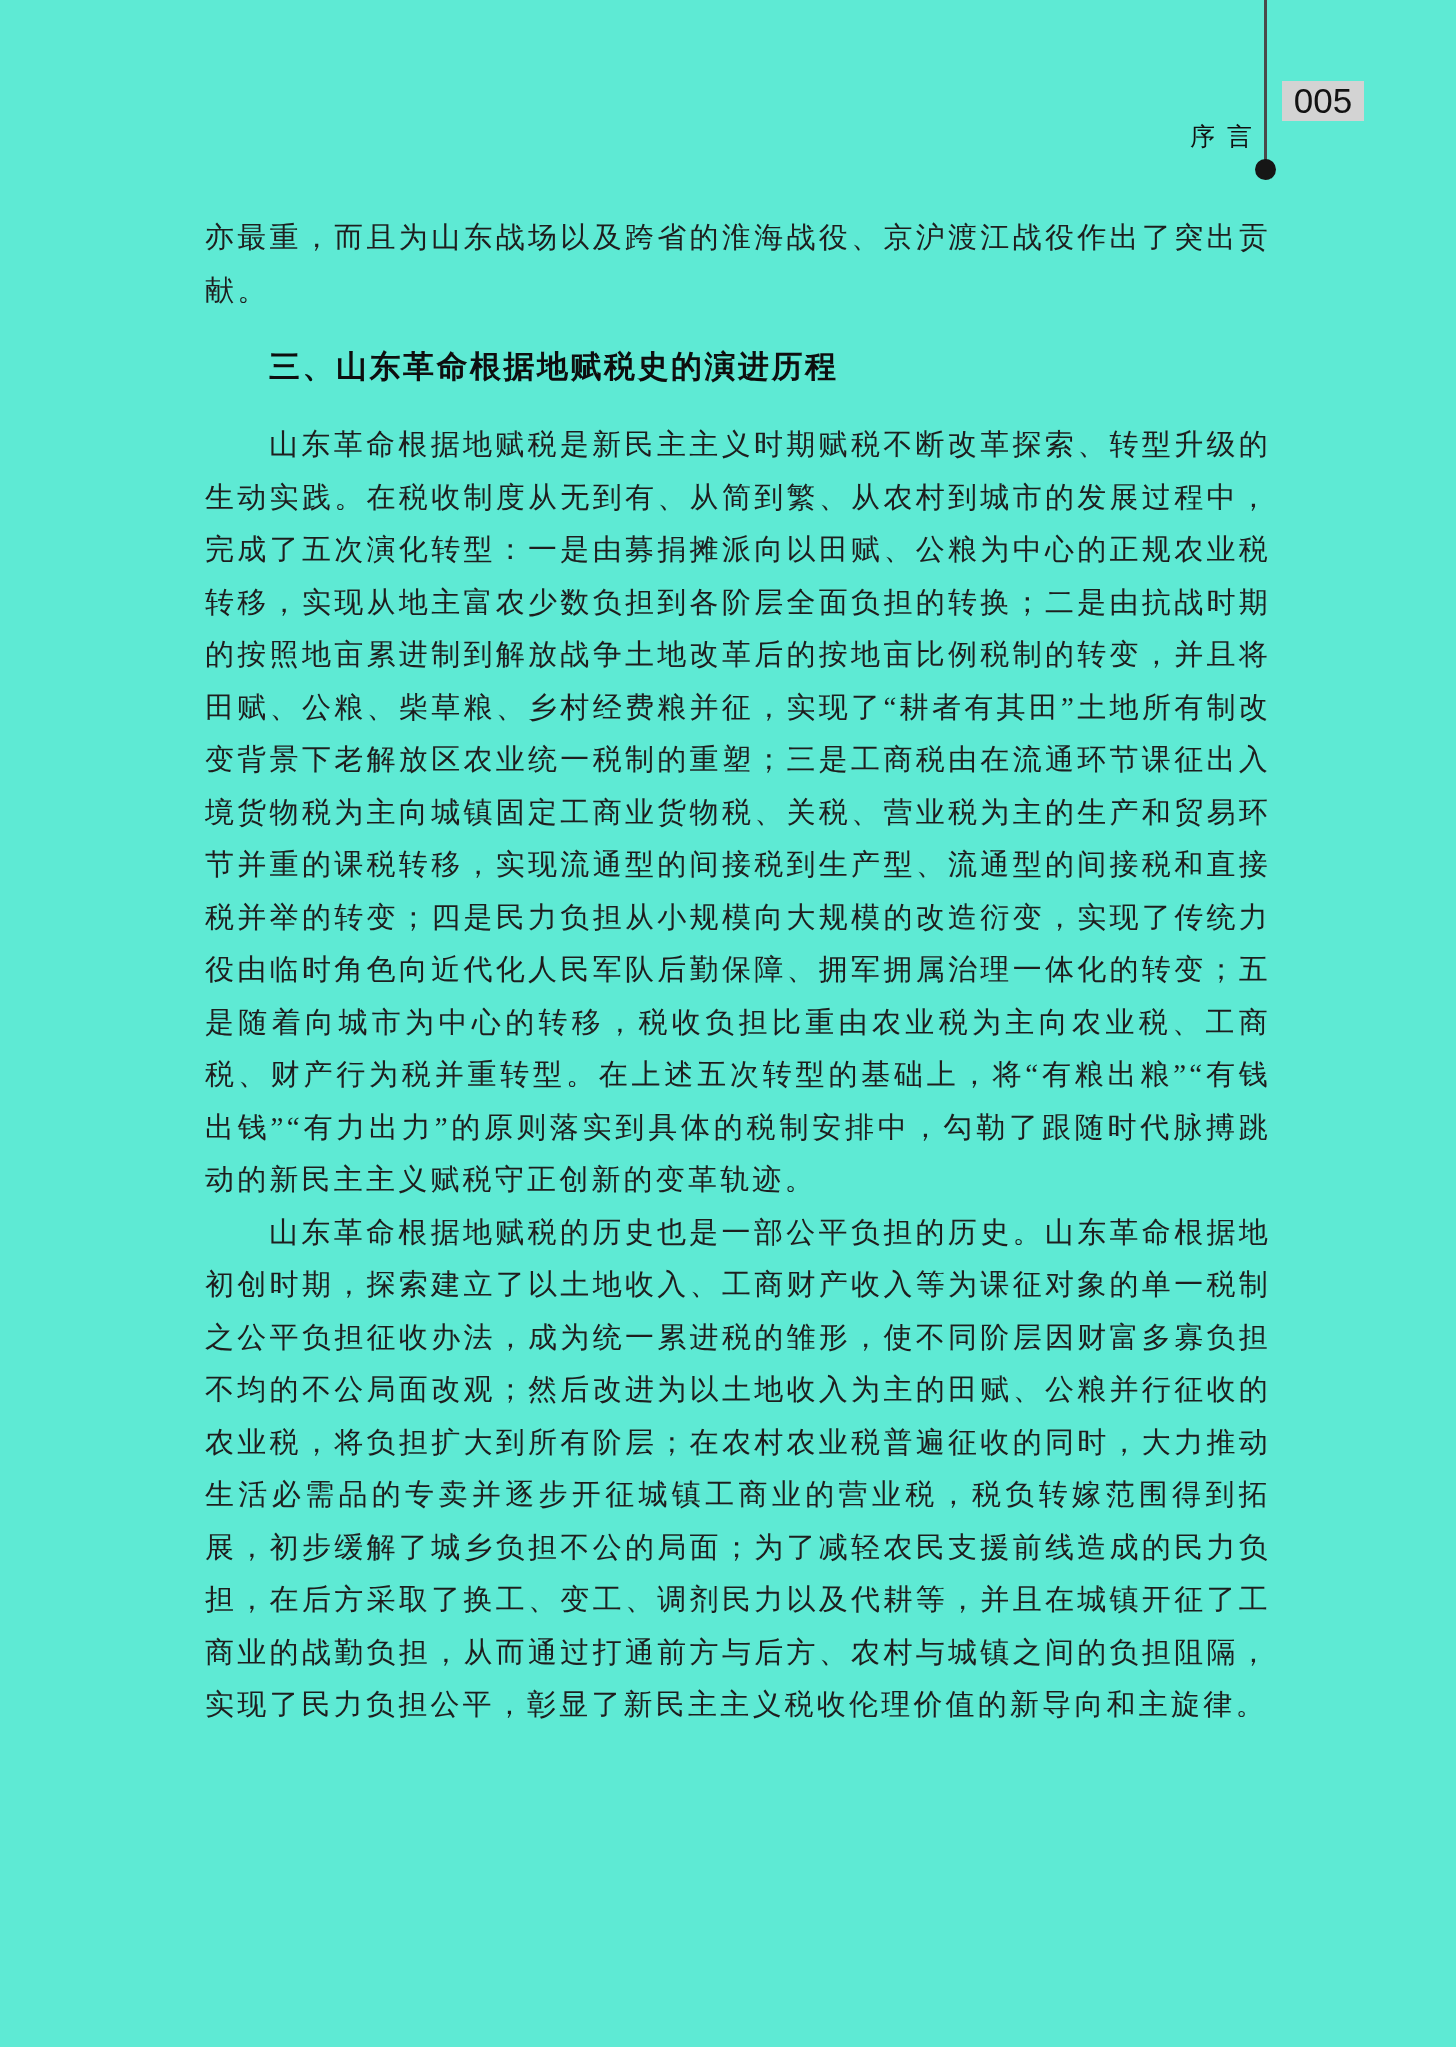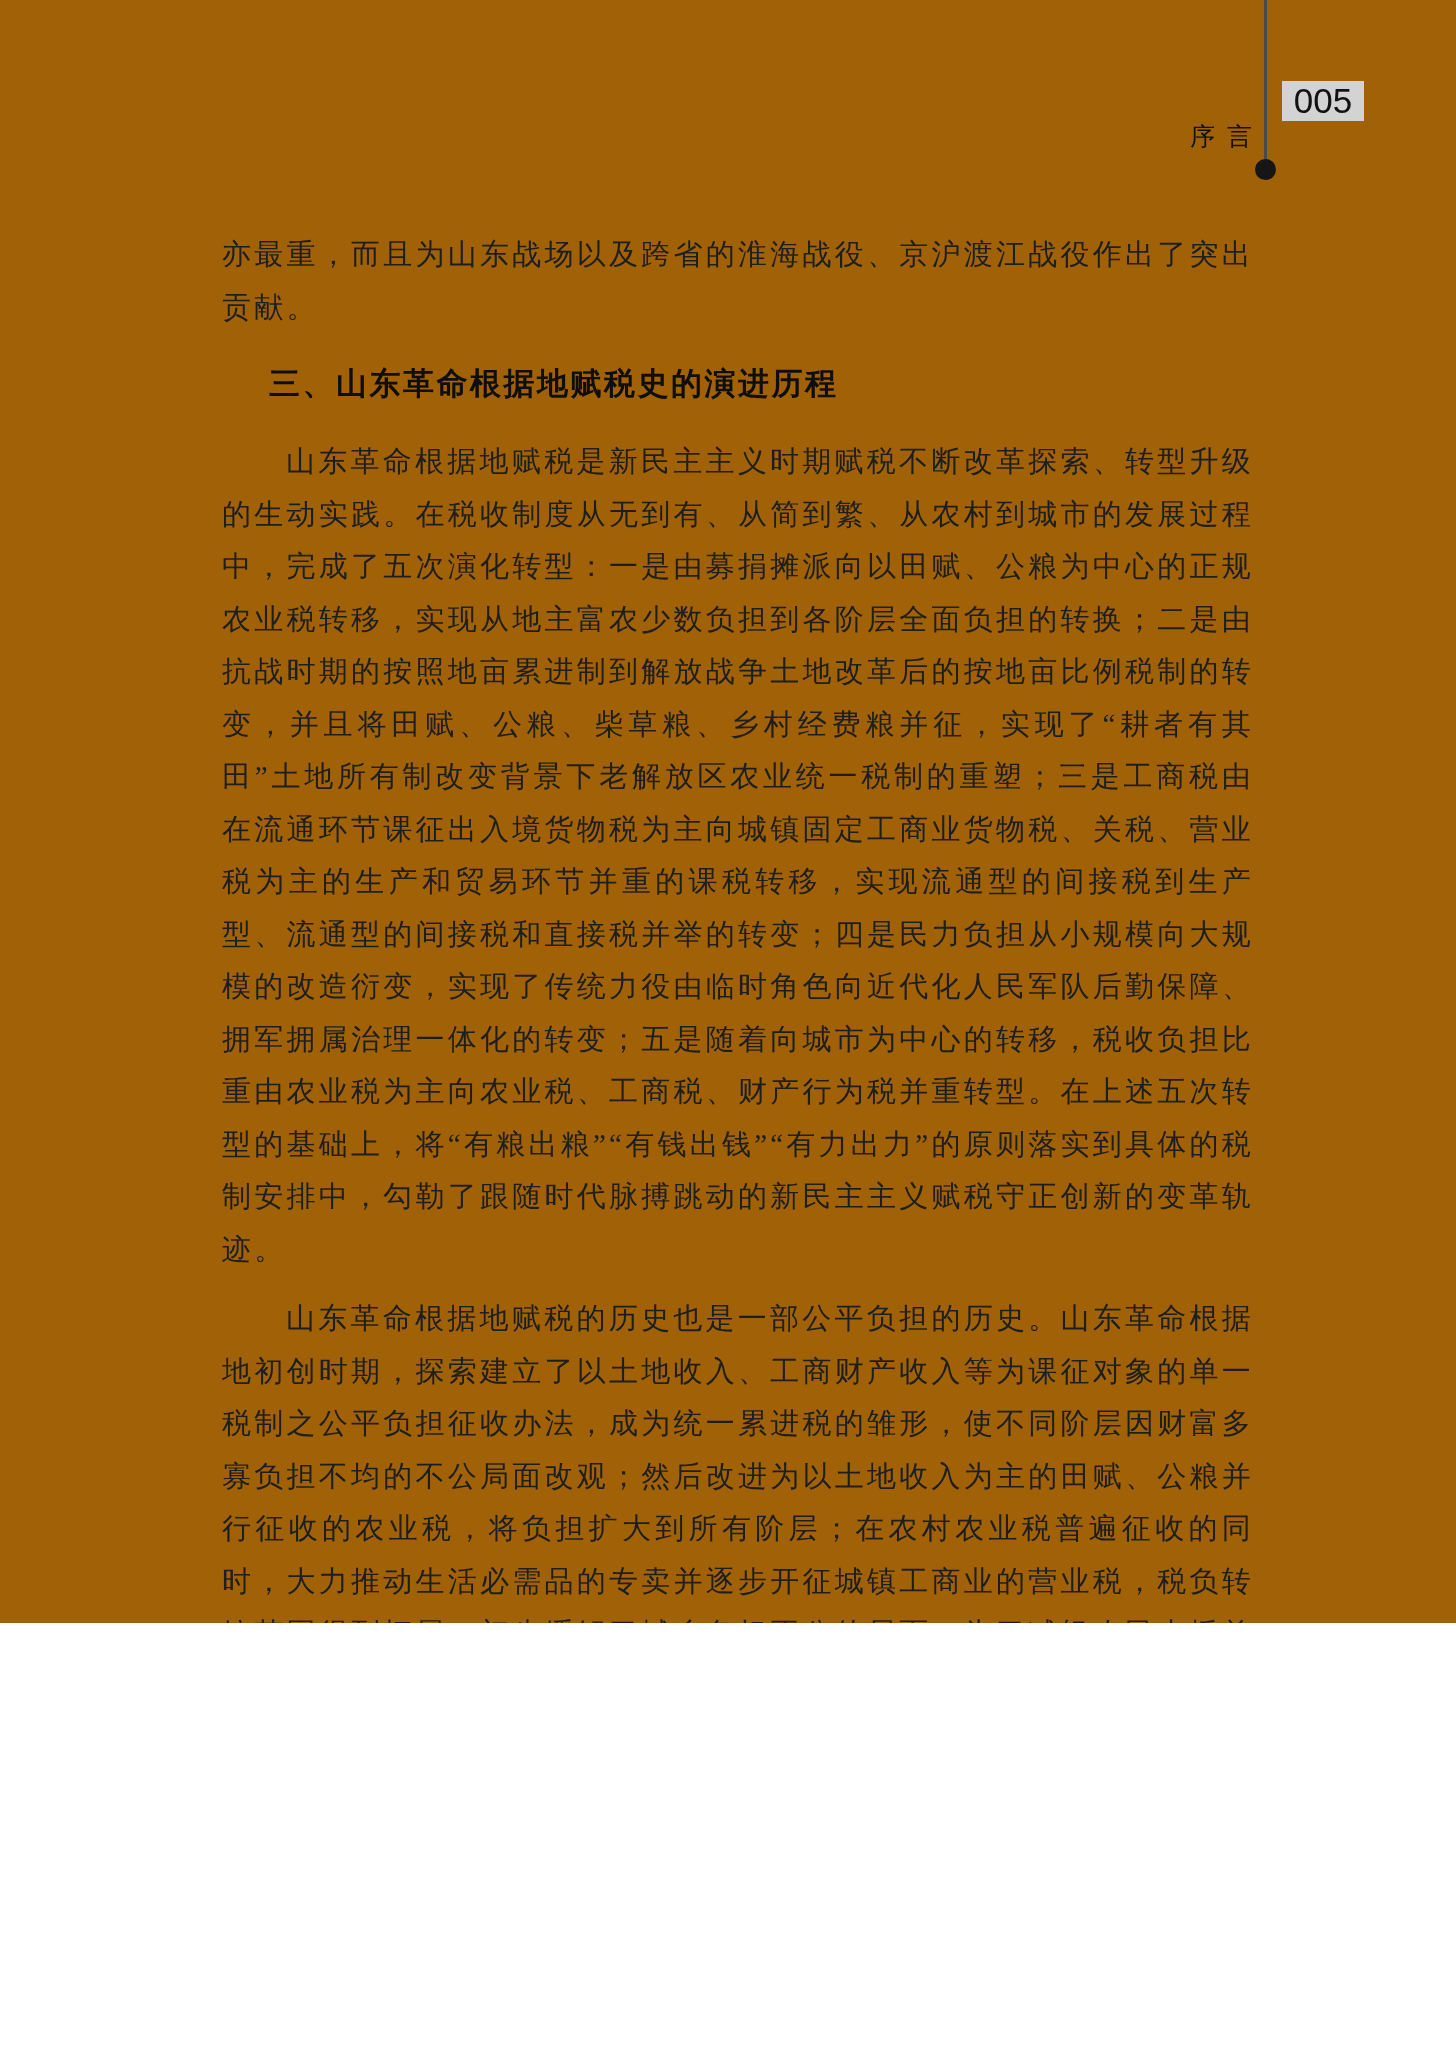--- a/index.html
+++ b/index.html
@@ -3,22 +3,22 @@
 <meta charset="utf-8">
 <style>
   html, body {
     margin: 0;
     padding: 0;
     background: #ffffff;
   }
   .page {
     position: relative;
     width: 1456px;
-    height: 1623px;
-    background: #a16207;
+    height: 2047px;
+    background: #5eead4;
     overflow: hidden;
     font-family: "Liberation Serif", serif;
   }
   
   .header-rule {
     position: absolute;
     left: 1264px;
     top: 0;
     width: 3px;
     height: 162px;
@@ -66,21 +66,21 @@
     color: #1e1e1e;
     font-size: 29px;
     line-height: 52.5px;
     letter-spacing: 3.2px;
     text-align: justify;
     text-align-last: left;
     text-justify: inter-ideograph;
     word-break: break-all;
   }
   .body-text p {
-    margin: 17px;
+    margin: 0;
   }
   .para-indent {
     text-indent: 64px;
   }
   .section-heading {
     margin: 25px 0 25px 0;
     font-family: "Liberation Sans", sans-serif;
     font-weight: bold;
     font-size: 31px;
     line-height: 52px;

